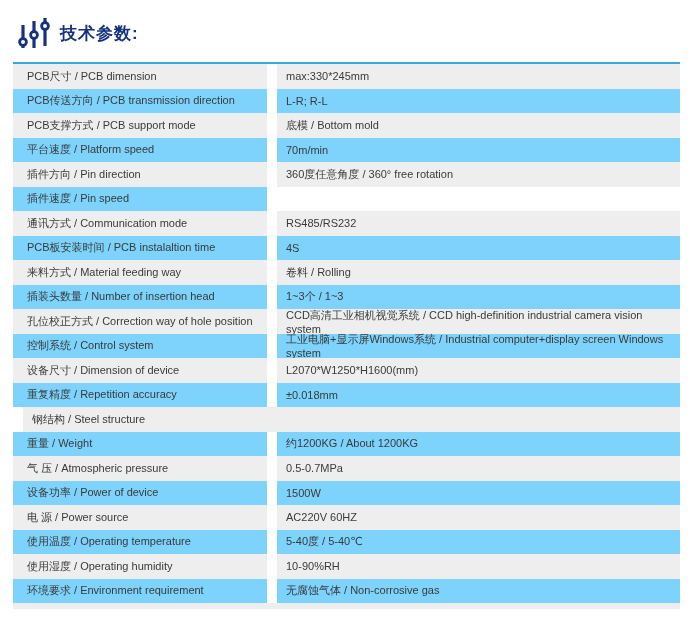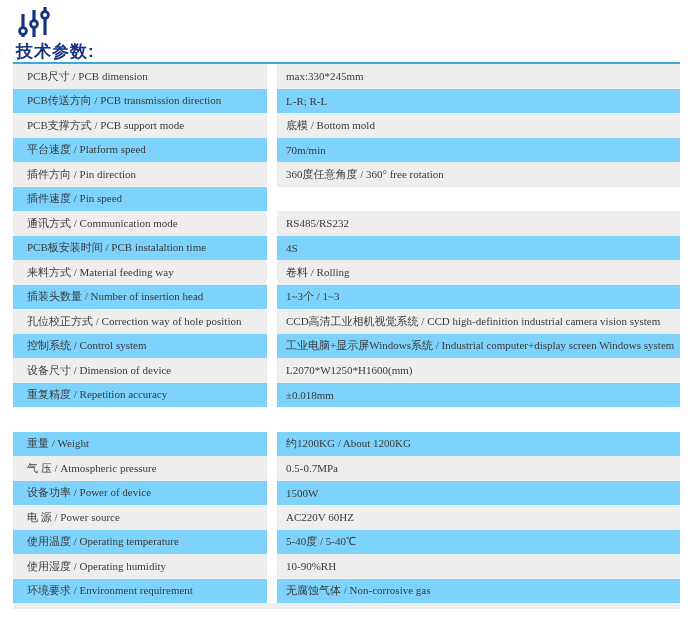--- a/index.html
+++ b/index.html
@@ -8,43 +8,42 @@
     padding: 0;
     width: 700px;
     height: 617px;
     background: #ffffff;
     font-family: "Liberation Sans", "DejaVu Sans", sans-serif;
     overflow: hidden;
   }
   .header {
     height: 62px;
     display: flex;
+    align-items: center;
     padding-left: 16px;
     padding-top: 4px;
-    flex-direction: column;
   }
   .header .icon-wrap {
     width: 34px;
     height: 36px;
     margin-right: 10px;
     display: flex;
     align-items: center;
     justify-content: center;
   }
   .title {
     font-size: 17px;
     font-weight: 700;
     color: #16327e;
     letter-spacing: 1px;
   }
   .spec-table {
     margin-left: 13px;
     width: 667px;
     border-top: 2px solid #3aa9da;
-    font-family: Liberation Serif, serif;
   }
   .t-row {
     display: flex;
     height: 24.5px;
     font-size: 11px;
     color: #3a3a3a;
   }
   .cell {
     display: flex;
     align-items: center;
@@ -158,20 +157,21 @@
       <div class="col-gap"></div>
       <div class="cell value">L2070*W1250*H1600(mm)</div>
     </div>
     <div class="t-row">
       <div class="cell label">重复精度 / Repetition accuracy</div>
       <div class="col-gap"></div>
       <div class="cell value">±0.018mm</div>
     </div>
     <div class="t-row odd">
       <div class="col-gap"></div>
+      <div class="cell value">钢结构 / Steel structure</div>
     </div>
     <div class="t-row">
       <div class="cell label">重量 / Weight</div>
       <div class="col-gap"></div>
       <div class="cell value">约1200KG / About 1200KG</div>
     </div>
     <div class="t-row odd">
       <div class="cell label">气 压 / Atmospheric pressure</div>
       <div class="col-gap"></div>
       <div class="cell value">0.5-0.7MPa</div>

